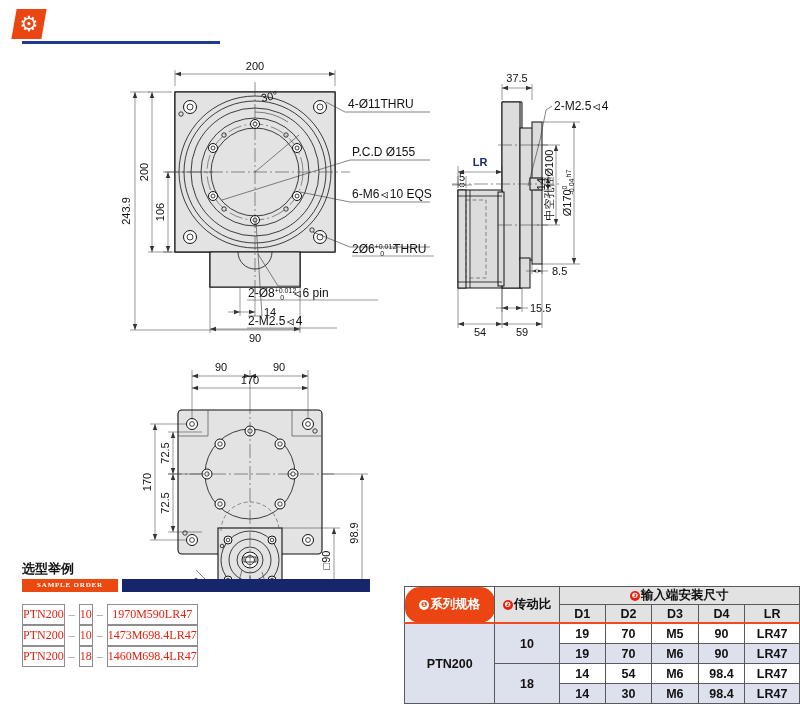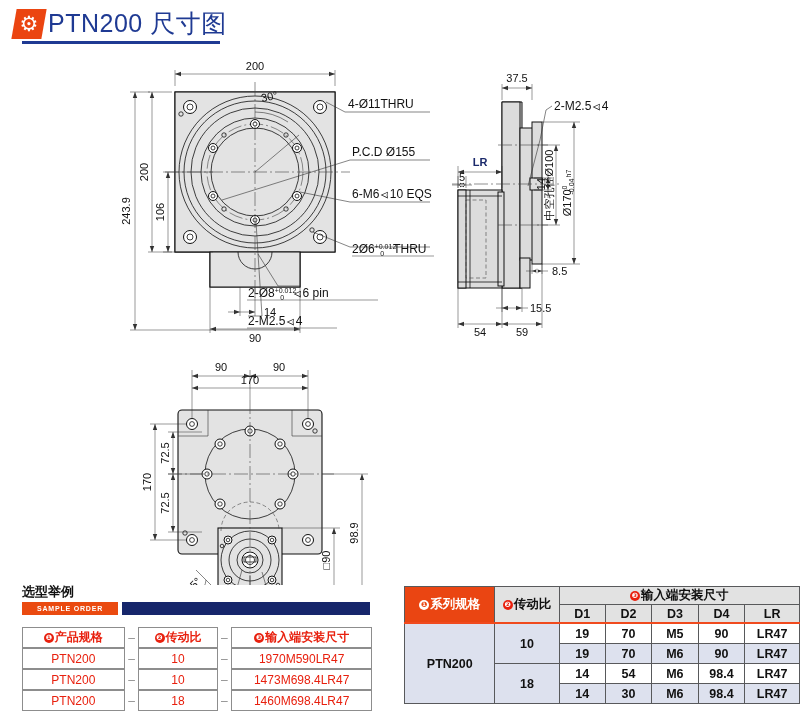--- a/index.html
+++ b/index.html
@@ -29,21 +29,21 @@
     letter-spacing:.5px;white-space:nowrap;
   }
   #header-rule{
     left:22px;top:41px;width:198px;height:3px;background:#1f3a93;
   }
 
   
   #drawings{left:0;top:40px;width:800px;height:545px;}
 
   
-  #sample-order{left:22px;top:583px;width:350px;height:125px;}
+  #sample-order{left:22px;top:560px;width:350px;height:125px;font-family:Liberation Serif, serif;}
   #sample-title{
     left:0;top:0;font-size:13px;font-weight:bold;color:#111;white-space:nowrap;
   }
   #sample-bar-red{left:0;top:19px;width:96px;height:13px;background:#ea4a10;}
   #sample-bar-red span{
     display:block;color:#ffffff;font-size:7px;font-weight:bold;
     letter-spacing:.8px;text-align:center;line-height:13px;
   }
   #sample-bar-blue{left:100px;top:19px;width:248px;height:13px;background:#16266b;}
 
@@ -69,21 +69,21 @@
   
   #spec-table{
     left:404px;top:586px;border-collapse:collapse;
     font-size:12.5px;
   }
   #spec-table th,#spec-table td{
     border:1px solid #58595b;padding:0;text-align:center;vertical-align:middle;
     font-weight:bold;color:#111;
   }
   #spec-table th.series-hd{
-    background:#ea4512;color:#ffffff;font-size:12.5px;width:92px;height:33px;
+    background:#ea4512;color:#ffffff;font-size:12.5px;width:92px;height:33px;border-radius:15px;
   }
   #spec-table th.gray-hd{background:#e2e2e2;height:33px;}
   #spec-table th.ratio-hd{width:66px;}
   #spec-table th.group-hd{height:16px;background:#e2e2e2;}
   #spec-table th.sub-hd{height:17px;background:#e2e2e2;width:47px;}
   #spec-table th.sub-hd.lr{width:55px;}
   #spec-table td.series-cell{background:#dde1ee;width:92px;}
   #spec-table td.ratio-cell{background:#dde1ee;}
   #spec-table tr.row-odd td.data{background:#ffffff;height:19px;}
   #spec-table tr.row-even td.data{background:#dde1ee;height:19px;}
@@ -110,21 +110,20 @@
   .dashc{stroke:#444;stroke-width:.6;fill:none;stroke-dasharray:14 3 2 3;}
   .dashh{stroke:#444;stroke-width:.6;fill:none;stroke-dasharray:4 2.5;}
   .ext{stroke:#333;stroke-width:.5;fill:none;}
 </style>
 </head>
 <body>
 
 <div class="abs" id="header">
   <div class="abs" id="logo-mark"></div>
   <div class="abs" id="logo-glyph">⚙</div>
-  <div class="abs" id="header-title">PTN200 尺寸图</div>
   <div class="abs" id="header-rule"></div>
 </div>
 
 <div class="abs" id="drawings">
 <svg width="800" height="545" viewBox="0 0 800 545" xmlns="http://www.w3.org/2000/svg">
 
   <g>
 
     <path class="face" d="M175,52 L335,52 L335,212 L300,212 L300,247 L210,247 L210,212 L175,212 Z"></path>
 
@@ -456,33 +455,20 @@
 
 <div class="abs" id="sample-order">
   <div class="abs" id="sample-title">选型举例</div>
   <div class="abs" id="sample-bar-red">
     <span>SAMPLE ORDER</span>
   </div>
   <div class="abs" id="sample-bar-blue"></div>
 
   <table class="abs" id="order-table">
     <tbody>
-        <tr>
-      <td class="cell hd w-spec">
-        <span class="num-badge">❶</span><span>产品规格</span>
-      </td>
-      <td class="dash">–</td>
-      <td class="cell hd w-ratio">
-        <span class="num-badge">❷</span><span>传动比</span>
-      </td>
-      <td class="dash">–</td>
-      <td class="cell hd w-mount">
-        <span class="num-badge">❸</span><span>输入端安装尺寸</span>
-      </td>
-    </tr>
     <tr>
       <td class="cell">PTN200</td>
       <td class="dash">–</td>
       <td class="cell">10</td>
       <td class="dash">–</td>
       <td class="cell">1970M590LR47</td>
     </tr>
     <tr>
       <td class="cell">PTN200</td>
       <td class="dash">–</td>

